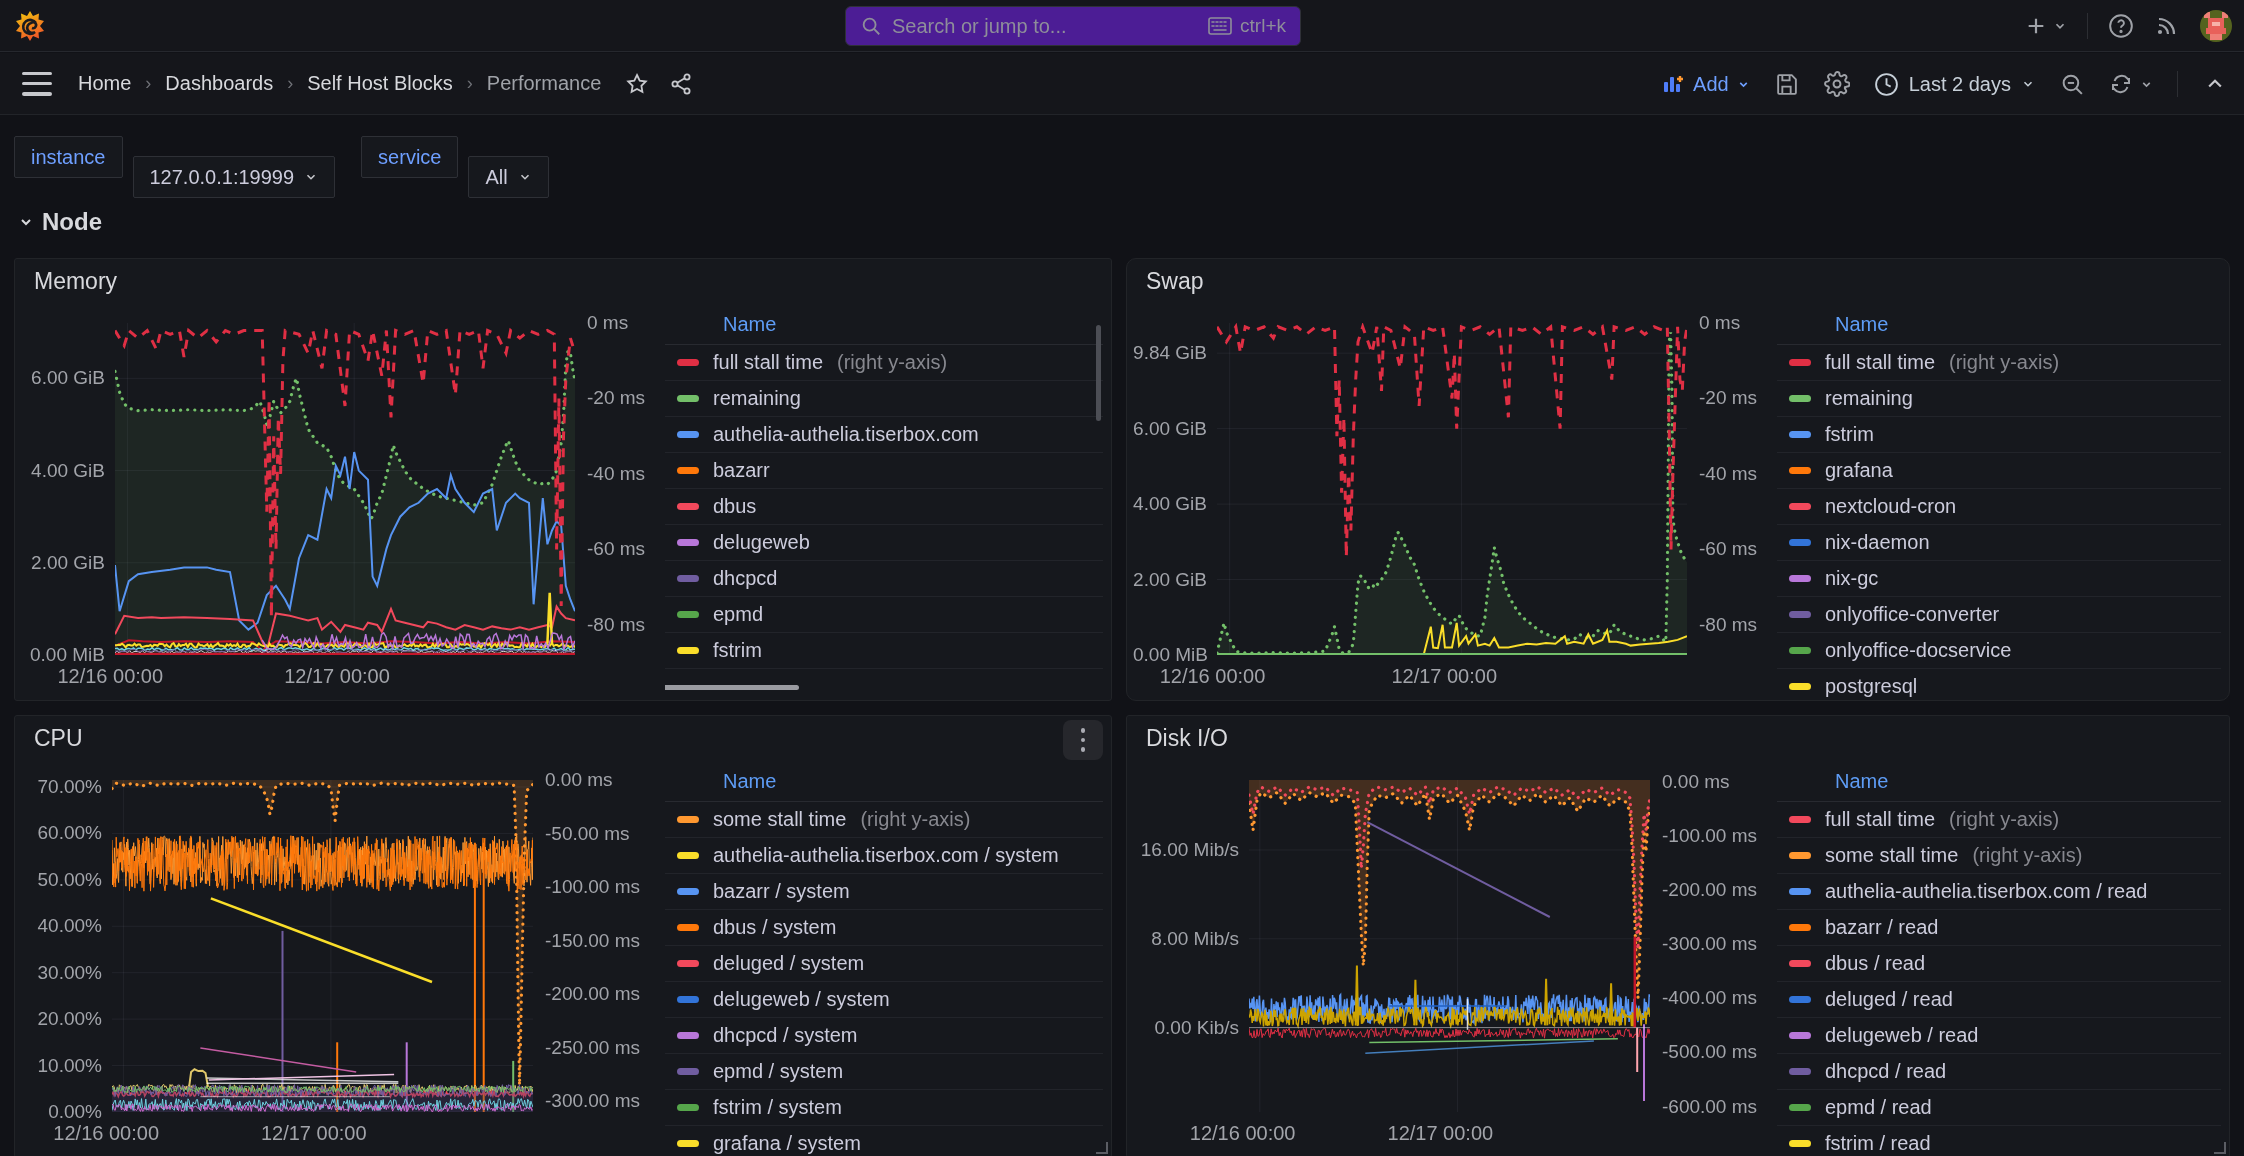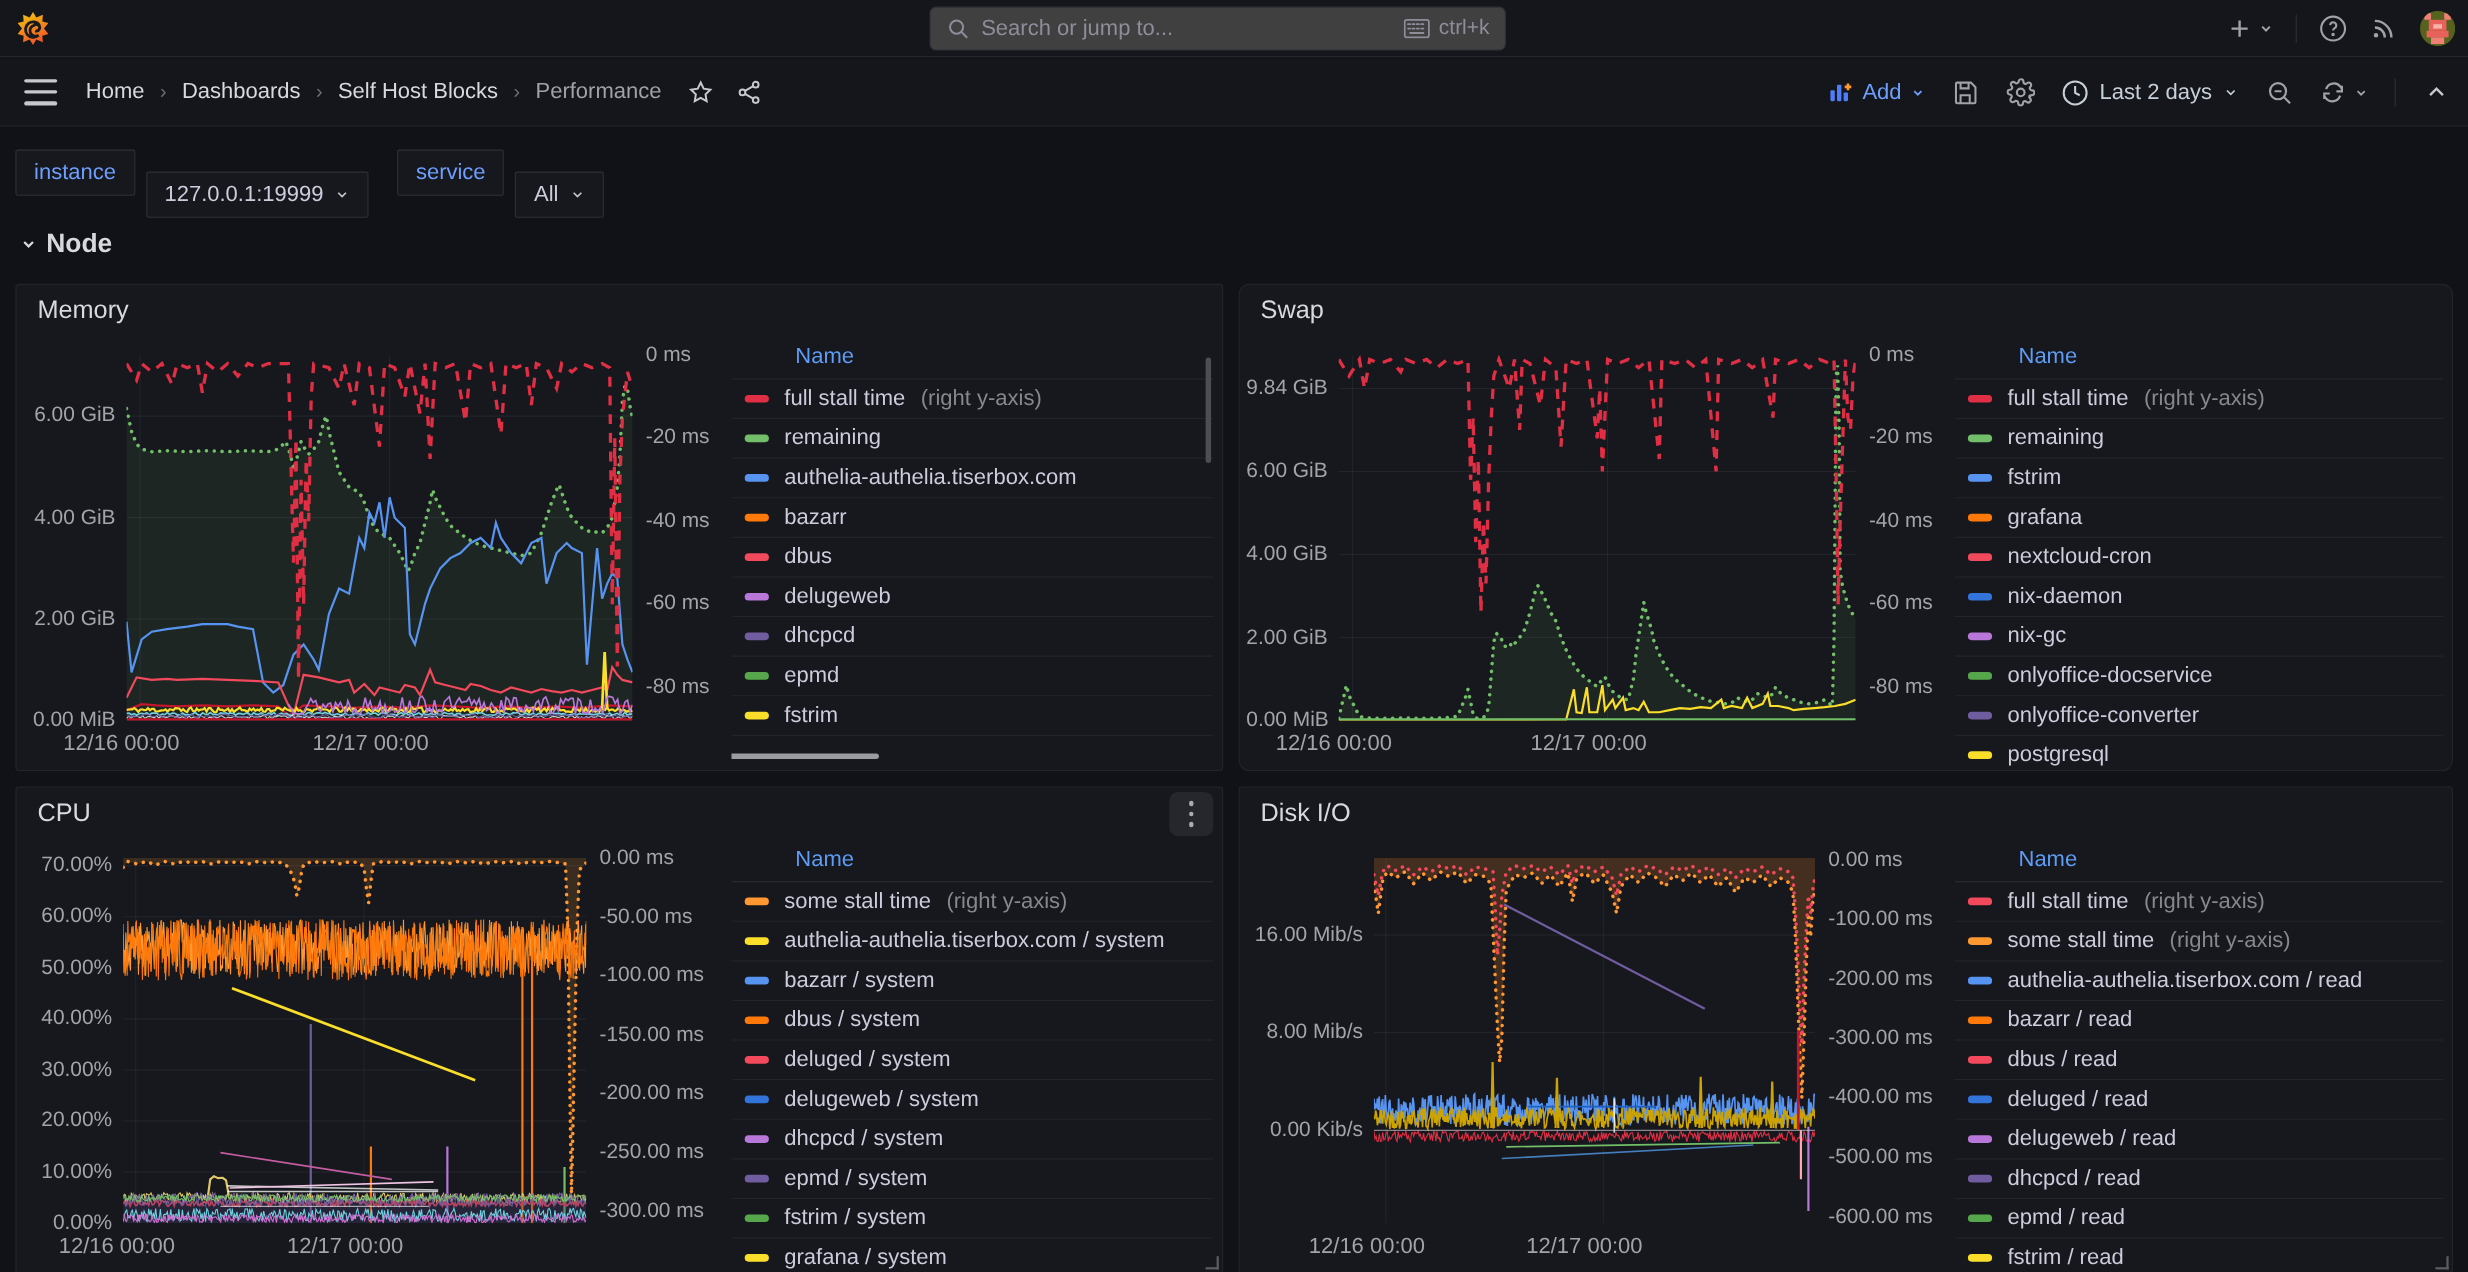--- a/index.html
+++ b/index.html
@@ -1,22 +1,22 @@
 <!DOCTYPE html>
 <html><head>
 <meta charset="utf-8">
 <style>
   * { margin:0; padding:0; box-sizing:border-box; }
   html,body { width:2244px; height:1156px; overflow:hidden; background:#111217;
     font-family:"Liberation Sans", sans-serif; color:#ccccdc; }
   .topbar { position:absolute; left:0; top:0; width:2244px; height:52px;
     background:#15161b; border-bottom:1px solid #26282e; display:flex; align-items:center; }
   .logo { position:absolute; left:14px; top:10px; width:32px; height:32px; }
-  .searchbox { position:absolute; left:845px; top:6px; width:524px; height:40px;
-    background:#404040; border:1px solid #2f3138; border-radius:6px;
+  .searchbox { position:absolute; left:845px; top:6px; width:456px; height:40px;
+    background:#4c1d95; border:1px solid #2f3138; border-radius:6px;
     display:flex; align-items:center; padding:0 14px; gap:10px; color:#8e8e9a; font-size:20px; }
   .searchbox input { flex:1; background:transparent; border:none; outline:none;
     color:#ccccdc; font-size:20px; font-family:inherit; }
   .searchbox input::placeholder { color:#8e8e9a; }
   .kbd-hint { display:flex; align-items:center; gap:8px; color:#8e8e9a; font-size:19px; }
   .tb-right { position:absolute; right:12px; top:0; height:52px; display:flex; align-items:center; gap:20px; }
   .tb-icon { width:26px; height:26px; display:flex; align-items:center; justify-content:center; color:#9fa2a8; }
   .vdiv { width:1px; height:26px; background:#2c2e33; }
   .avatar { width:32px; height:32px; border-radius:50%; overflow:hidden; }
 
@@ -382,26 +382,26 @@
         </div>
         <div class="legend-row">
           <span class="pill" style="background: rgb(50, 116, 217);"></span>
           <span>nix-daemon</span>
         </div>
         <div class="legend-row">
           <span class="pill" style="background: rgb(184, 119, 217);"></span>
           <span>nix-gc</span>
         </div>
         <div class="legend-row">
+          <span class="pill" style="background: rgb(112, 93, 160);"></span>
+          <span>onlyoffice-converter</span>
+        </div>
+        <div class="legend-row">
           <span class="pill" style="background: rgb(86, 166, 75);"></span>
           <span>onlyoffice-docservice</span>
-        </div>
-        <div class="legend-row">
-          <span class="pill" style="background: rgb(112, 93, 160);"></span>
-          <span>onlyoffice-converter</span>
         </div>
         <div class="legend-row">
           <span class="pill" style="background: rgb(250, 222, 42);"></span>
           <span>postgresql</span>
         </div>
       </div>
   </section>
   <section class="panel" style="left:14px; top:715px; width:1098px; height:443px;">
     <div class="panel-header">
         <h2 class="panel-title">CPU</h2>

